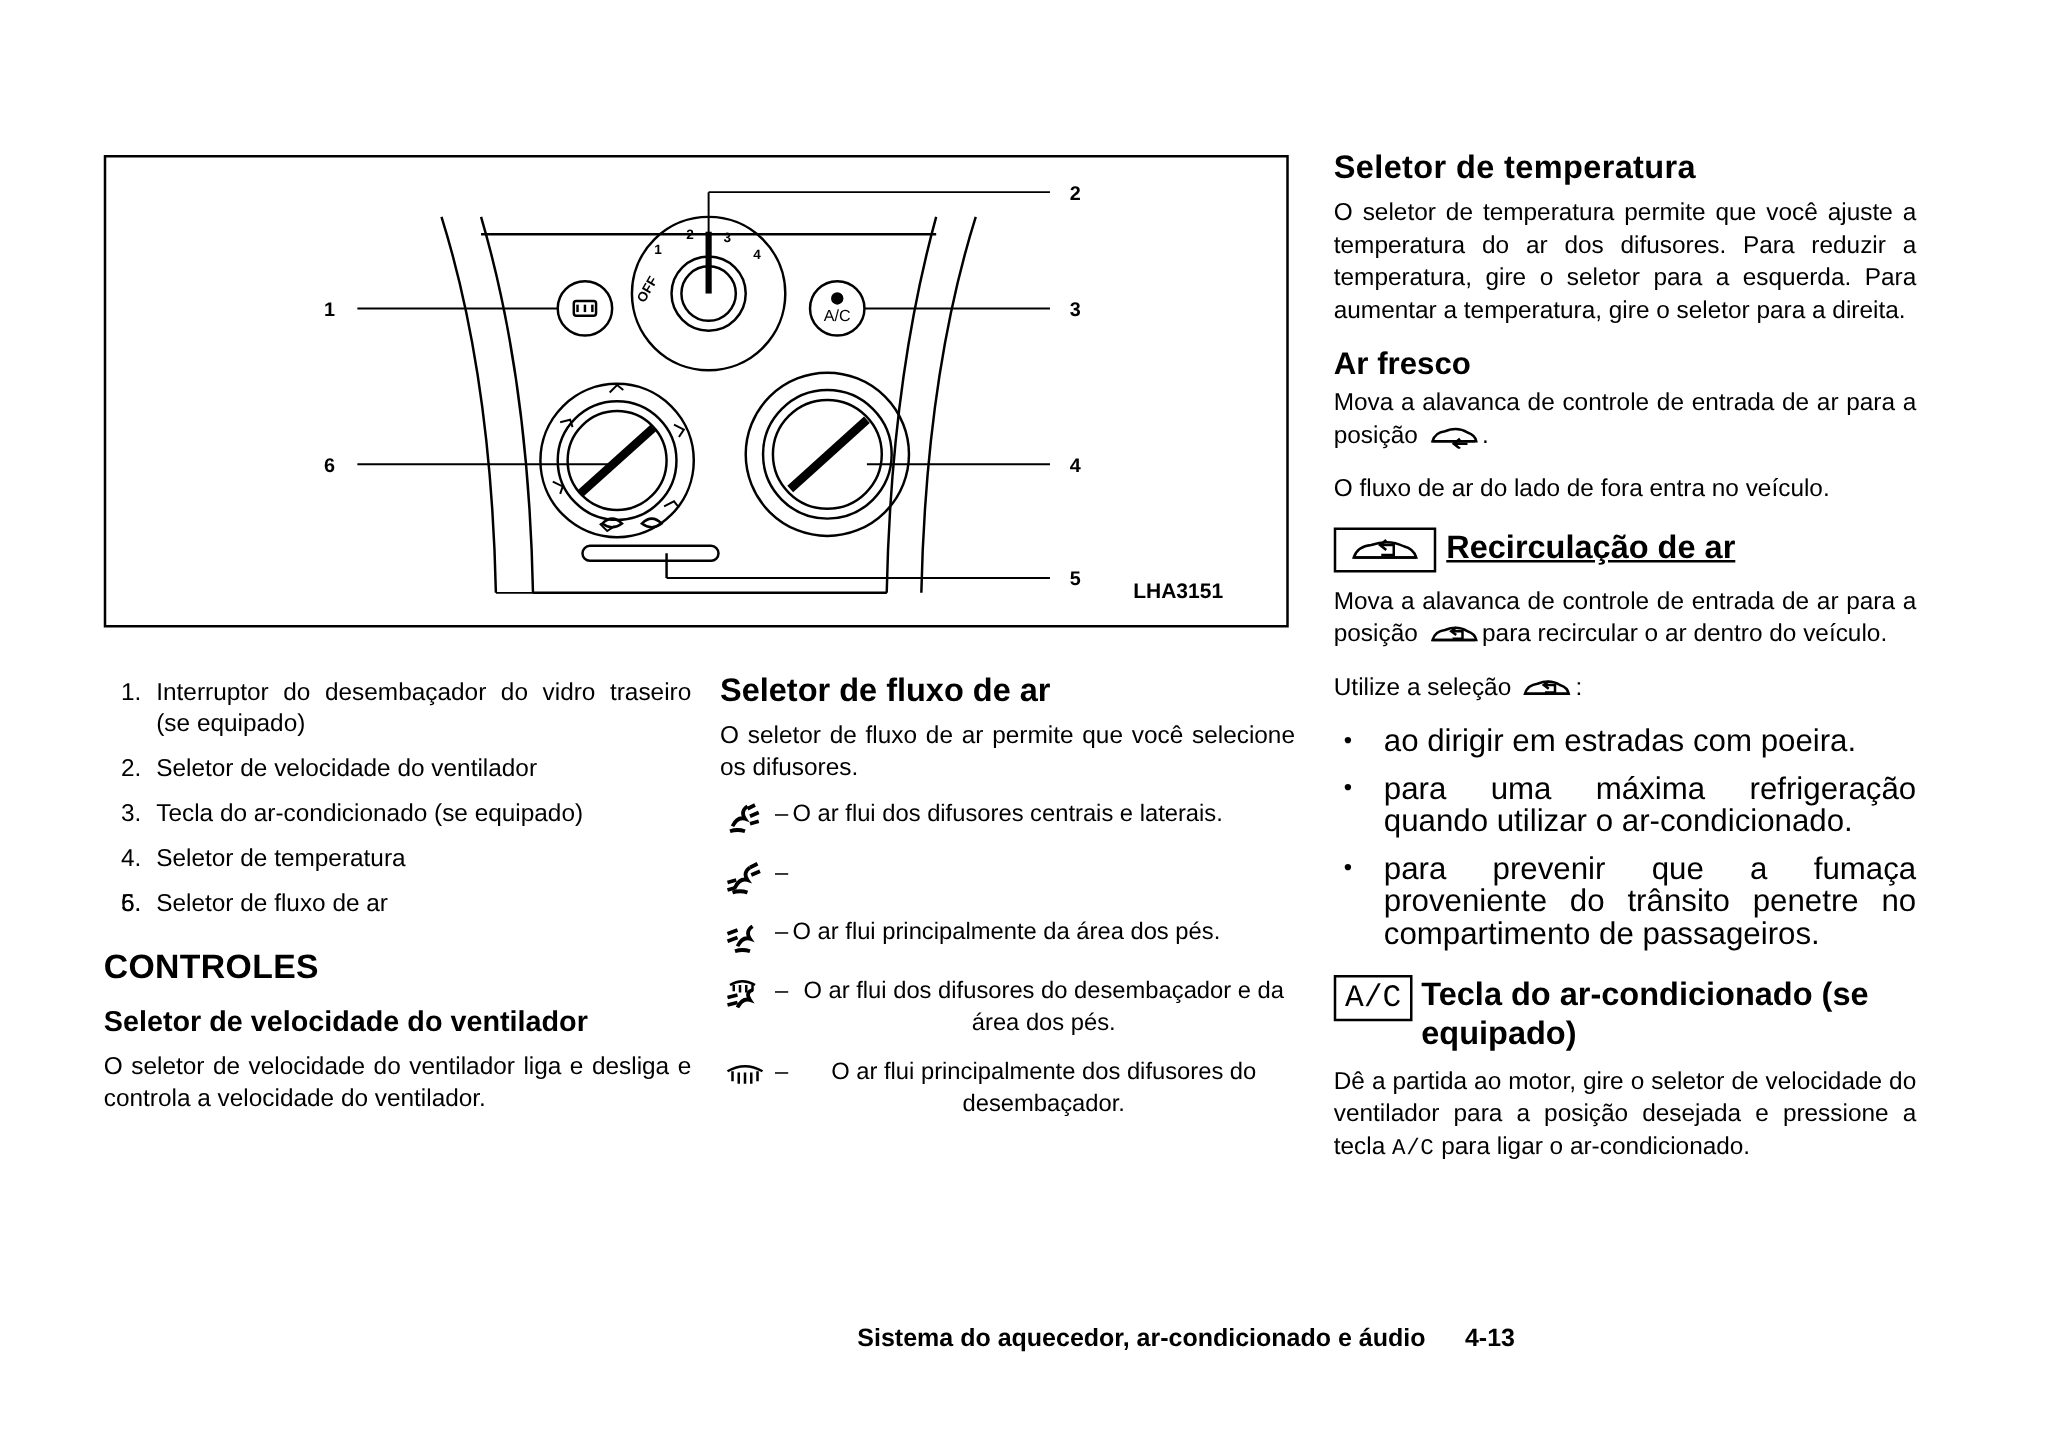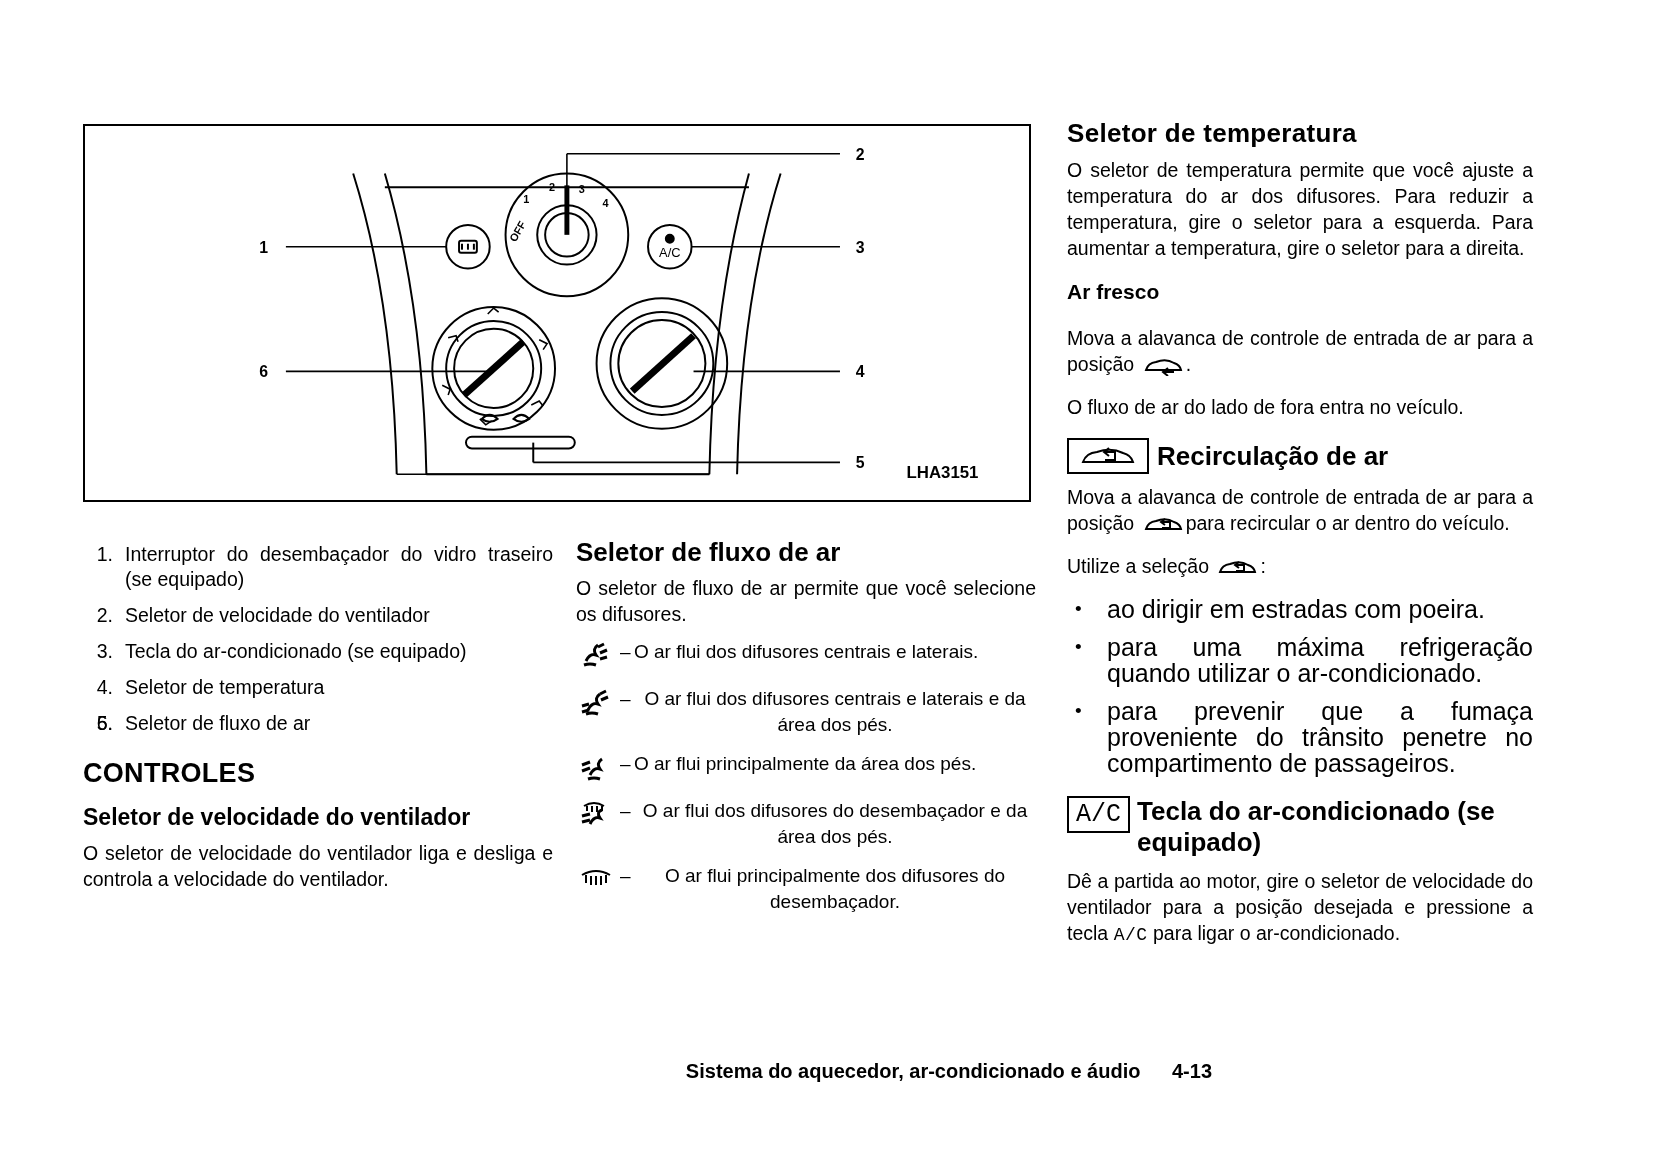--- a/index.html
+++ b/index.html
@@ -122,30 +122,30 @@
   }
 
   
   .col-right {
     position: absolute;
     left: 1067px;
     top: 118px;
     width: 466px;
   }
   .col-right h2.section-title { font-size: 26px; margin: 0 0 8px 0; }
-  .col-right h3.sub-title { font-size: 21px; margin: 16px 0 19px 0; }
+  .col-right h3.sub-title { font-size: 25px; margin: 16px 0 3px 0; }
   .inline-icon {
     display: inline-block;
     vertical-align: -5px;
     margin: 0 2px;
   }
   .heading-with-icon {
     display: flex;
-    align-items: center;
     margin: 18px 0 10px 0;
+    text-decoration: underline;
   }
   .heading-box {
     border: 2px solid #000;
     padding: 3px 8px;
     margin-right: 8px;
     display: flex;
     align-items: center;
     justify-content: center;
     box-sizing: border-box;
   }
@@ -373,21 +373,20 @@
       <li class="flow-item">
         <span class="flow-icon">
           <svg width="36" height="30" viewBox="0 0 36 30" fill="none" stroke="#000" stroke-width="2">
             <path d="M10 24 q4 -8 10 -6 q-4 -6 2 -10" stroke-width="3"></path>
             <path d="M22 8 l6 -3 M23 14 l7 -3" stroke-width="3"></path>
             <path d="M4 20 l7 -2 M4 26 l7 -2" stroke-width="3"></path>
             <path d="M8 28 q6 -2 12 0" stroke-width="3"></path>
           </svg>
         </span>
         <span class="flow-dash">–</span>
-        <span class="flow-text">O ar flui dos difusores centrais e laterais e da área dos pés.</span>
       </li>
 
       <li class="flow-item">
         <span class="flow-icon">
           <svg width="36" height="30" viewBox="0 0 36 30" fill="none" stroke="#000" stroke-width="2">
             <path d="M12 24 q4 -8 10 -6 q-4 -6 2 -10" stroke-width="3"></path>
             <path d="M4 14 l8 -3 M4 20 l8 -3" stroke-width="3"></path>
             <path d="M10 28 q6 -2 12 0" stroke-width="3"></path>
           </svg>
         </span>

